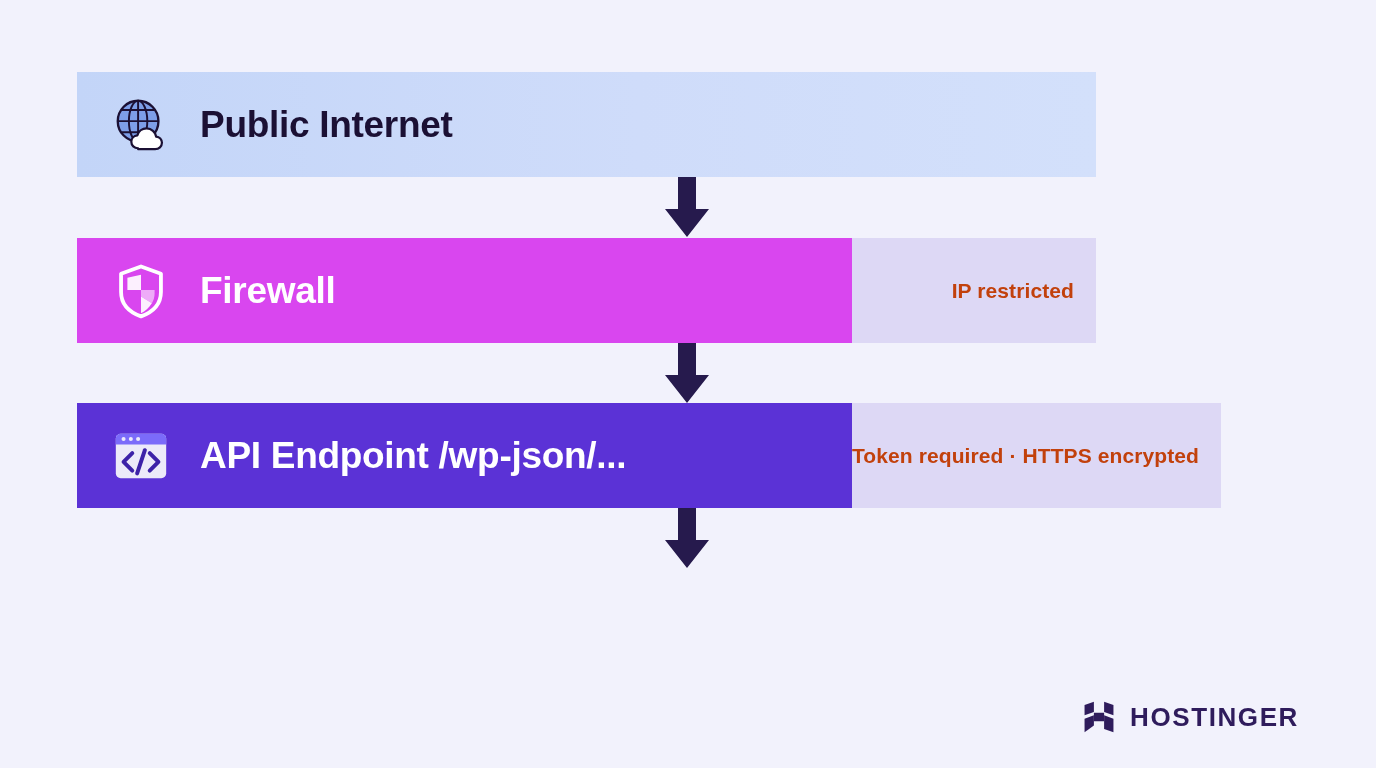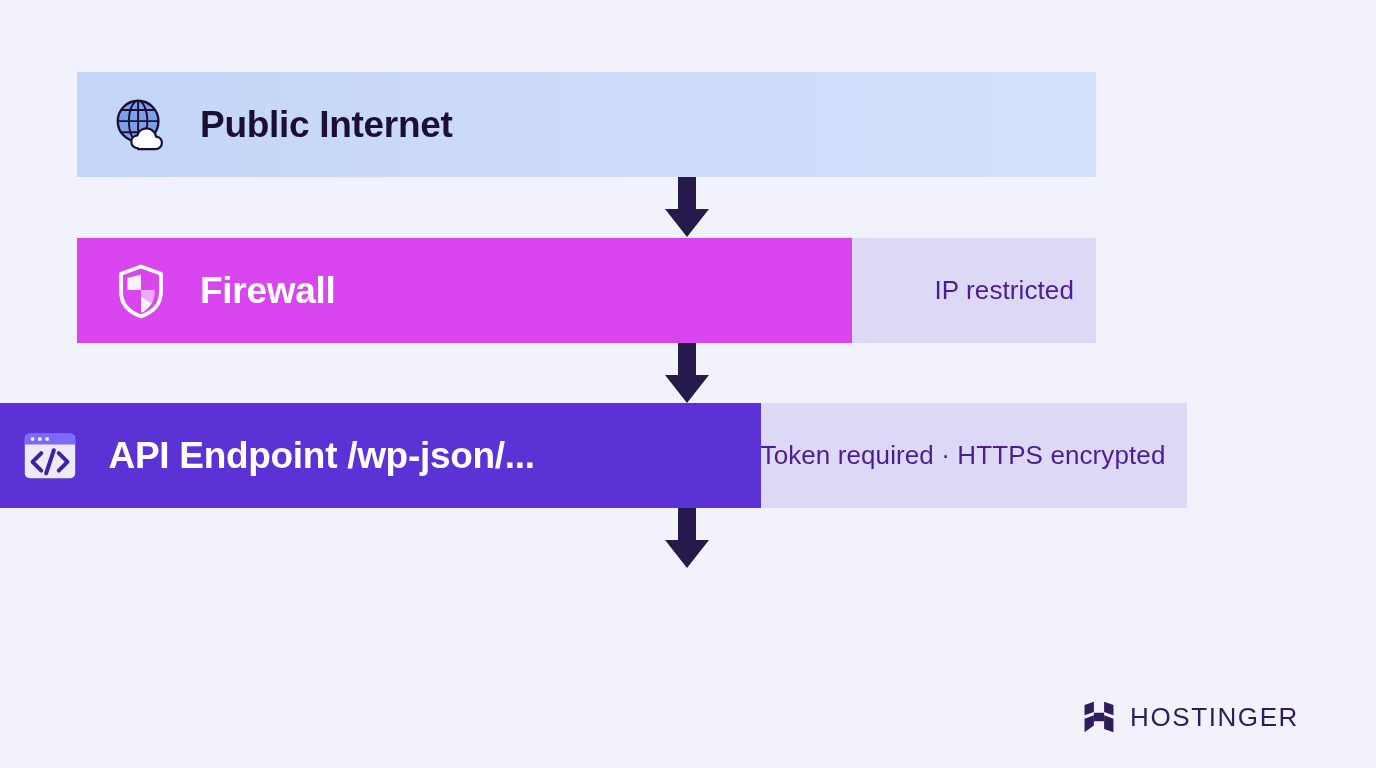--- a/index.html
+++ b/index.html
@@ -49,24 +49,25 @@
     flex: 1 1 auto;
     height: 100%;
     display: flex;
     align-items: center;
     justify-content: flex-end;
     padding-right: 22px;
     background: #ddd8f5;
   }
 
   .band-side-text {
-    font-size: 26px;
-    color: #4c1d95;
+    font-size: 21px;
+    color: #c2410c;
     letter-spacing: 0.1px;
     white-space: nowrap;
+    font-weight: bold;
   }
 
   .band-label {
     font-size: 37px;
     font-weight: bold;
     letter-spacing: -0.3px;
     white-space: nowrap;
   }
 
   .icon-box {
@@ -82,21 +83,21 @@
   #row-internet {
     top: 72px;
     background: linear-gradient(90deg, #c3d5f8 0%, #cfdcfa 55%, #d3e0fb 100%);
   }
   #row-internet .band-label { color: #1b1034; }
 
   #row-firewall { top: 238px; }
   #row-firewall .band-main { background: #d946ef; }
   #row-firewall .band-label { color: #ffffff; }
 
-  #row-api { top: 403px; justify-content: center; }
+  #row-api { top: 403px; }
   #row-api .band-main { background: #5b32d6; }
   #row-api .band-label { color: #ffffff; }
 
   #row-db {
     top: 569px;
     background: linear-gradient(90deg, #43209f 0%, #42219f 40%, #3f22a6 100%);
   }
   #row-db .band-label { color: #ffffff; }
 
   
@@ -115,21 +116,21 @@
     position: absolute;
     right: 77px;
     top: 700px;
     display: flex;
     align-items: center;
     gap: 14px;
   }
   .brand-mark { width: 34px; height: 34px; display: block; }
   .brand-word {
     font-size: 26px;
-    font-weight: normal;
+    font-weight: bold;
     letter-spacing: 1.6px;
     color: #2f1c5c;
     text-align: right;
   }
 </style>
 </head>
 <body>
 
 <div class="stage">
 

